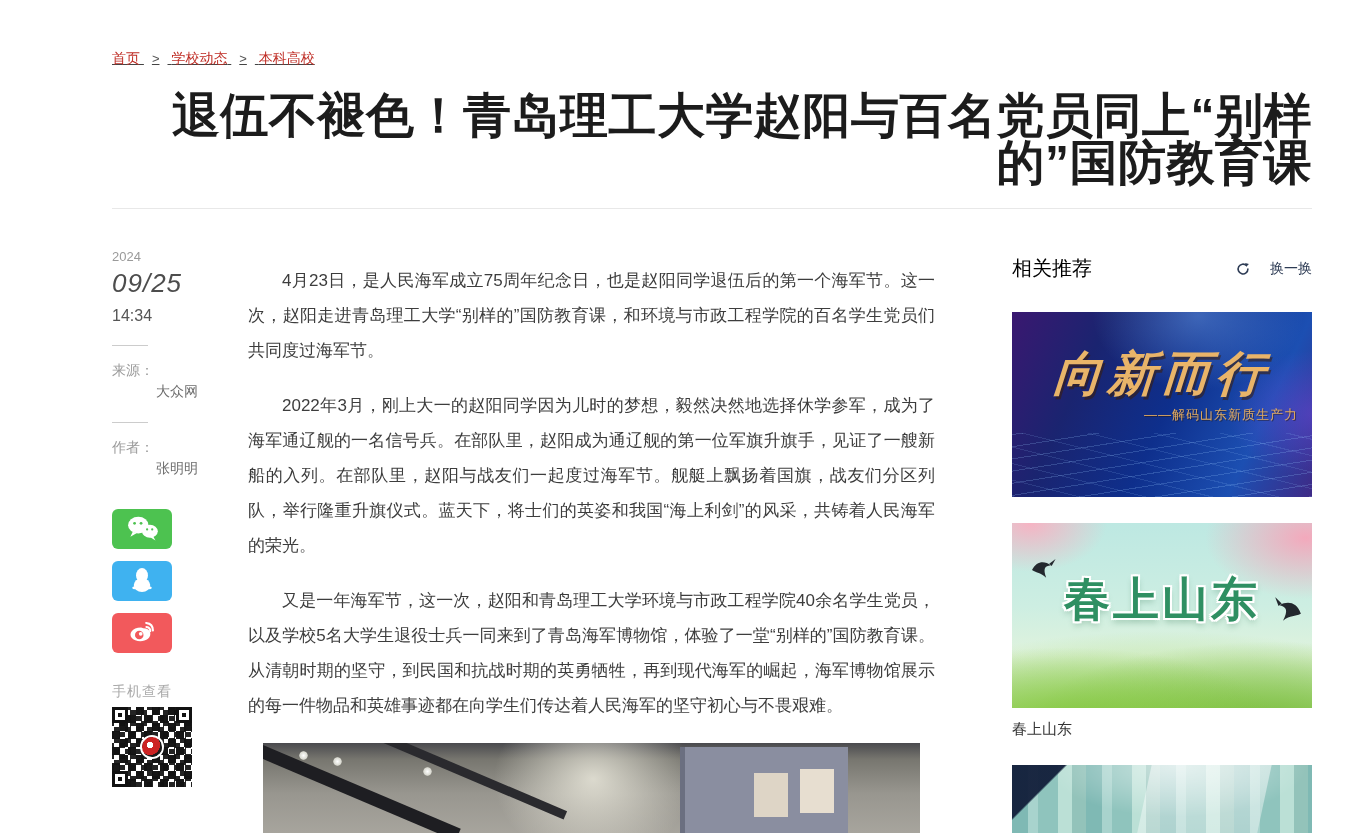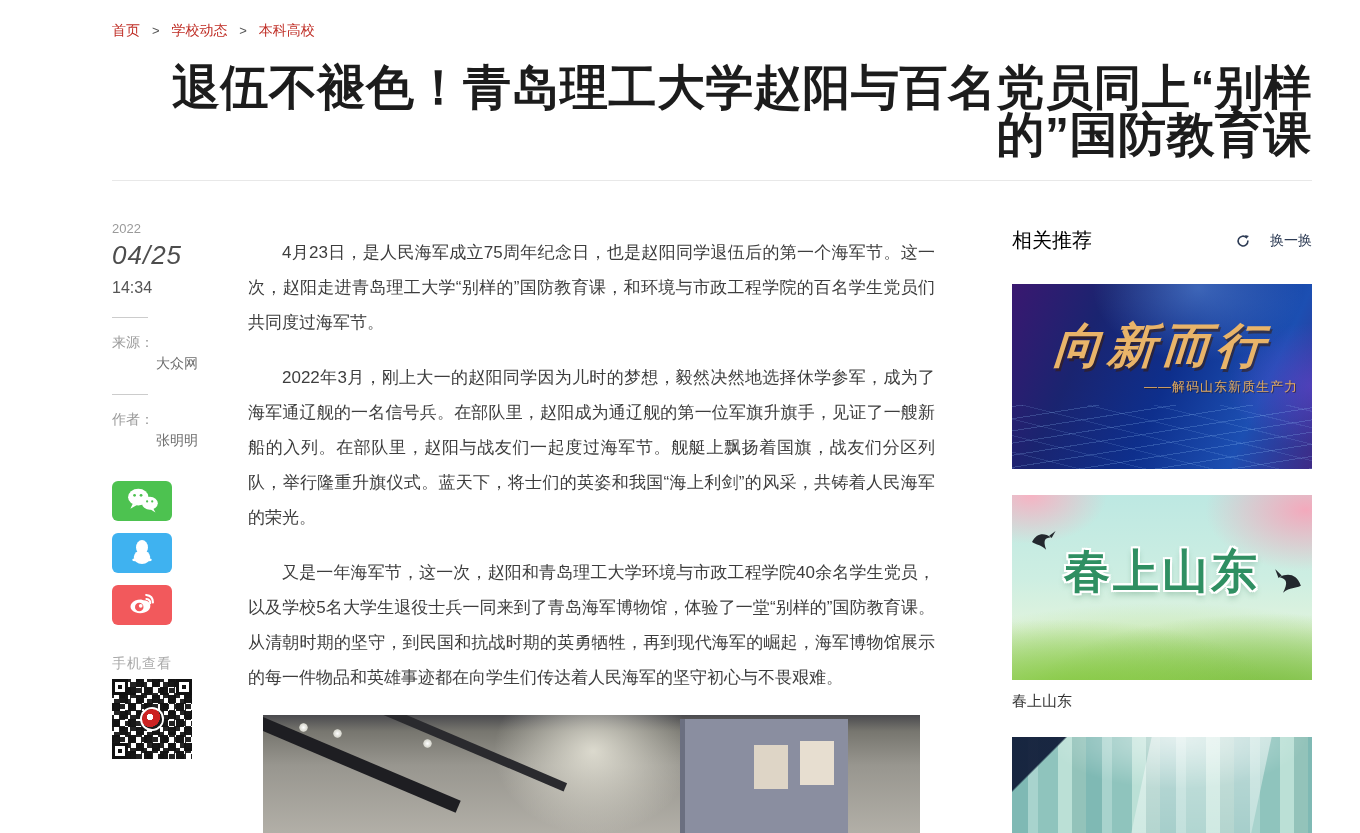--- a/index.html
+++ b/index.html
@@ -1,21 +1,21 @@
 <!DOCTYPE html>
 <html><head>
 <meta charset="utf-8">
 <style>
   * { margin:0; padding:0; box-sizing:border-box; }
   html,body { width:1360px; height:833px; overflow:hidden; background:#fff;
     font-family:"Liberation Sans","DejaVu Sans",sans-serif; }
   .page { width:1200px; margin:0 auto 0 112px; }
 
   
-  .breadcrumb { padding-top:22px; font-size:14px; color:#444; }
+  .breadcrumb { padding-top:50px; font-size:14px; color:#444;text-decoration:underline; }
   .breadcrumb a { color:#bf2c24; text-decoration:none; cursor:pointer; }
   .breadcrumb .sep { color:#555; margin:0 8px; font-size:13px; }
 
   
   h1.title { margin-top:24px; font-size:48px; line-height:47px; color:#1c1c1c;
     font-weight:700; letter-spacing:.5px;text-align:right; }
   .title-divider { margin-top:22px; border:none; border-top:1px solid #e8e8e8; }
 
   
   .main { display:flex; margin-top:40px; }
@@ -134,22 +134,22 @@
     <span class="sep">&gt;</span>
     <a>本科高校</a>
   </div>
 
   <h1 class="title">退伍不褪色！青岛理工大学赵阳与百名党员同上“别样的”国防教育课</h1>
   <hr class="title-divider">
 
   <div class="main">
 
     <div class="meta-col">
-      <div class="meta-year">2022</div>
-      <div class="meta-date">04/25</div>
+      <div class="meta-year">2024</div>
+      <div class="meta-date">09/25</div>
       <div class="meta-time">14:34</div>
       <hr class="meta-hr">
       <div class="meta-label">来源：</div>
       <div class="meta-value">大众网</div>
       <hr class="meta-hr">
       <div class="meta-label">作者：</div>
       <div class="meta-value">张明明</div>
 
       <div class="share-stack">
         <button class="share-btn share-wechat">

